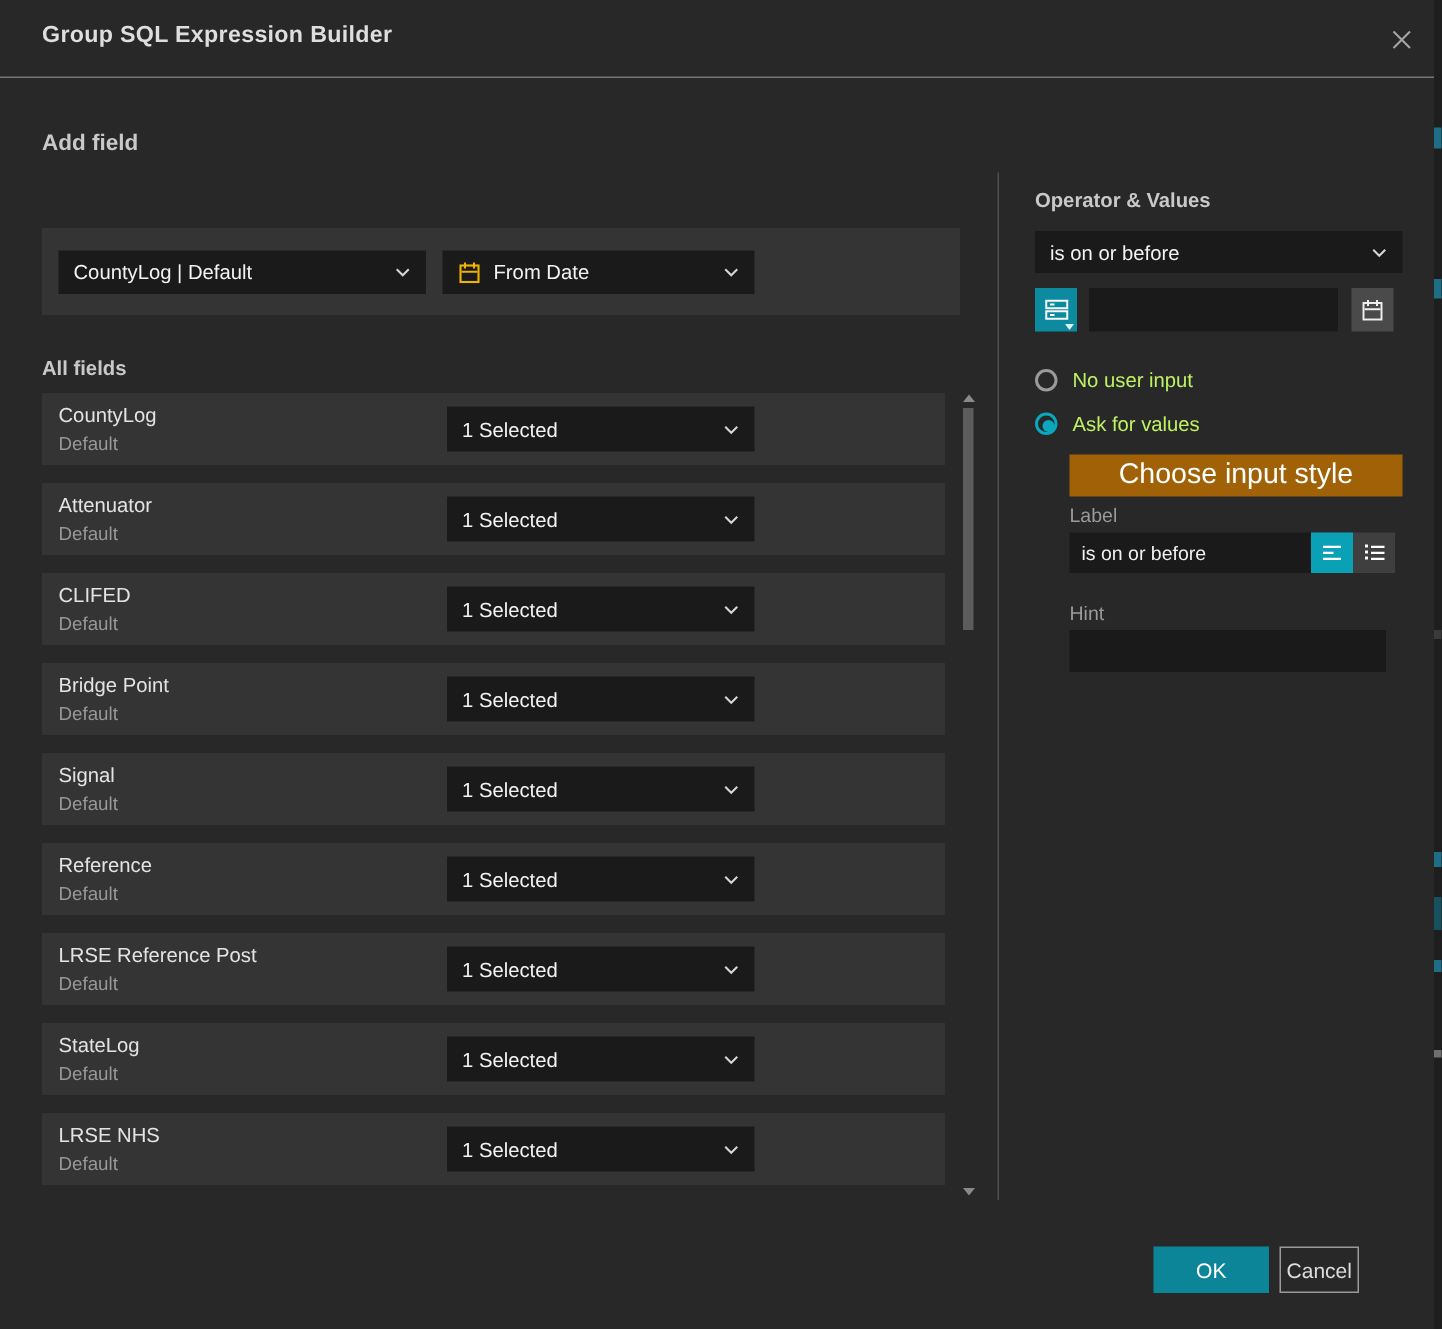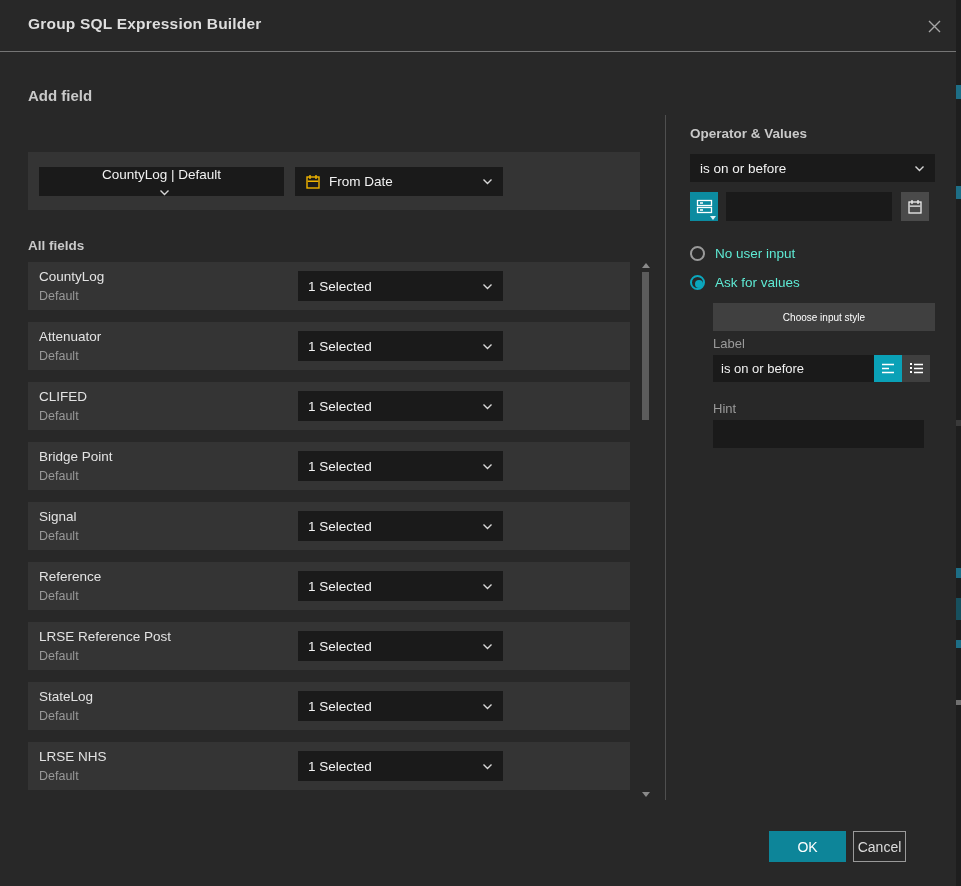--- a/index.html
+++ b/index.html
@@ -16,21 +16,21 @@
   .h-lg { font-size:15px; }
   .h-md { font-size:13.5px; }
 
   
   .select { background:#1a1a1a; display:flex; align-items:center; padding:0 10px; cursor:pointer; }
   .select .sel-text { flex:1; font-size:13.5px; color:#f2f2f2; white-space:nowrap; overflow:hidden; }
   .select .chev { flex:none; margin-left:6px; display:flex; }
 
   
   .main-row { position:absolute; left:28px; top:152px; width:612px; height:58px; background:#343434; }
-  .main-sel-1 { position:absolute; left:11px; top:15px; width:245px; height:29px;flex-direction:column; }
+  .main-sel-1 { position:absolute; left:11px; top:15px; width:245px; height:29px; }
   .main-sel-2 { position:absolute; left:267px; top:15px; width:208px; height:29px; }
   .cal-gold { margin-right:8px; display:flex; }
 
   
   .fields-list { position:absolute; left:28px; top:262px; width:602px; }
   .field-row { position:relative; width:602px; height:48px; background:#343434; margin-bottom:12px; }
   .fr-name { position:absolute; left:11px; top:7px; font-size:13.5px; color:#e3e3e3; }
   .fr-type { position:absolute; left:11px; top:27px; font-size:12.5px; color:#989898;text-align:right; }
   .fr-select { position:absolute; left:270px; top:9px; width:205px; height:30px; }
 
@@ -50,23 +50,23 @@
   .vt-btn { position:absolute; left:0; top:0; width:28px; height:29px; background:#0c8ba0; cursor:pointer; display:flex; align-items:center; justify-content:center; }
   .vt-caret { position:absolute; right:2px; bottom:1px; width:0; height:0; border-left:3px solid transparent; border-right:3px solid transparent; border-top:4px solid #dff3f6; }
   .value-input { position:absolute; left:36px; top:0; width:166px; height:29px; background:#1a1a1a; border:none; color:#f0f0f0; font-size:13px; padding:0 8px; font-family:"Liberation Sans", sans-serif; }
   .cal-btn { position:absolute; left:211px; top:0; width:28px; height:29px; background:#4a4a4a; cursor:pointer; display:flex; align-items:center; justify-content:center; }
 
   
   .radio-row { position:absolute; left:690px; height:17px; display:flex; align-items:center; cursor:pointer; }
   .radio-circle { width:15px; height:15px; border-radius:50%; border:2px solid #9a9a9a; margin-right:10px; position:relative; flex:none; }
   .radio-row.checked .radio-circle { border-color:#0ba7bd; }
   .radio-row.checked .radio-circle::after { content:""; position:absolute; left:2.5px; top:2.5px; width:8px; height:8px; border-radius:50%; background:#0ba7bd; }
-  .radio-label { font-size:13.5px; color:#5eead4; }
-
-  .choose-btn { position:absolute; left:713px; top:303px; width:222px; height:28px; background:#404040; border:none; color:#fff; font-size:10px; cursor:pointer; font-family:"Liberation Sans", sans-serif; }
+  .radio-label { font-size:13.5px; color:#bef264; }
+
+  .choose-btn { position:absolute; left:713px; top:303px; width:222px; height:28px; background:#a16207; border:none; color:#fff; font-size:19px; cursor:pointer; font-family:"Liberation Sans", sans-serif; }
   .cap { position:absolute; left:713px; font-size:13px; color:#9a9a9a; }
   .label-row { position:absolute; left:713px; top:355px; width:217px; height:27px; display:flex; }
   .label-input { width:161px; height:27px; background:#1a1a1a; border:none; color:#f0f0f0; font-size:13px; padding:0 8px; font-family:"Liberation Sans", sans-serif; }
   .icon-btn { width:28px; height:27px; display:flex; align-items:center; justify-content:center; cursor:pointer; }
   .icon-btn.active { background:#0aa1b7; }
   .icon-btn.idle { background:#3f3f3f; }
   .hint-input { position:absolute; left:713px; top:420px; width:211px; height:28px; background:#1a1a1a; border:none; color:#f0f0f0; font-size:13px; padding:0 8px; font-family:"Liberation Sans", sans-serif; }
 
   
   .ok-btn { position:absolute; left:769px; top:831px; width:77px; height:31px; background:#0d8599; border:none; color:#fff; font-size:14px; cursor:pointer; font-family:"Liberation Sans", sans-serif; }

